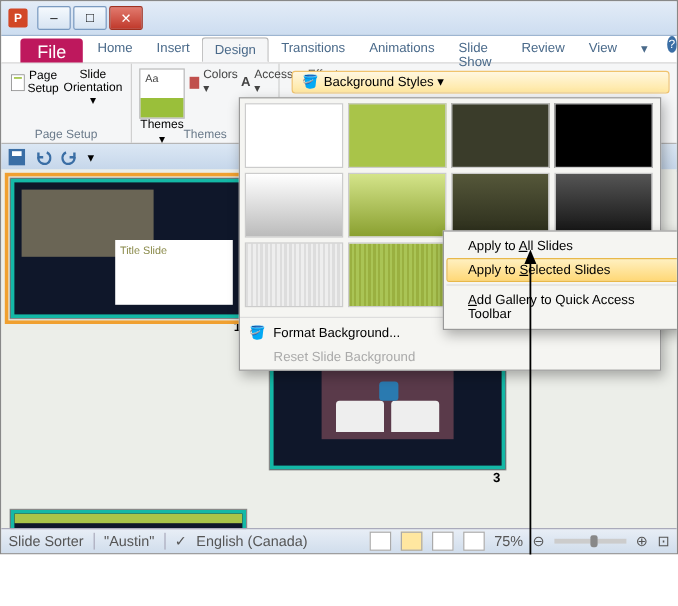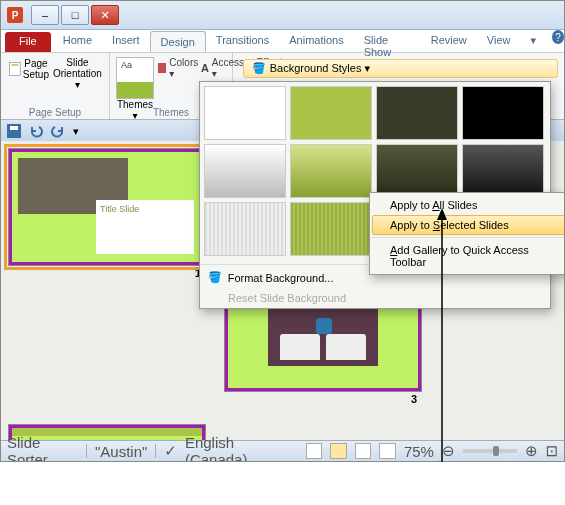--- a/index.html
+++ b/index.html
@@ -4,51 +4,51 @@
 <style>
 body{margin:0;font-family:"Segoe UI",Tahoma,sans-serif;font-size:11px;background:#fff;color:#000}
 .frame{border:1px solid #888;width:563px;height:460px;position:relative;background:#e8e8e8;overflow:hidden}
 .titlebar{height:28px;background:linear-gradient(#e3ecf7,#cdddf0);display:flex;align-items:center;border-bottom:1px solid #9db5d1}
 .appicon{width:16px;height:16px;background:#d24726;margin:0 6px;border-radius:2px;display:flex;align-items:center;justify-content:center;color:#fff;font-size:10px;font-weight:bold}
 .titletext{flex:1;text-align:center;color:#4a6a8a;font-size:12px}
 .winbtns{display:flex;margin-right:4px}
 .winbtn{width:26px;height:18px;border:1px solid #7a9ac0;background:linear-gradient(#f5f9fd,#d7e4f2);margin-left:2px;display:flex;align-items:center;justify-content:center;border-radius:2px}
 .winbtn.cl{background:linear-gradient(#e27a6e,#c0392b);border-color:#a03020}
 .menubar{height:22px;background:#fff;display:flex;align-items:stretch;border-bottom:1px solid #ccc}
-.filetab{background:#b91c1c;color:#fff;padding:3px 14px;font-size:11px;border-top-left-radius:3px;border-top-right-radius:3px;margin:2px 2px 0 4px}
+.filetab{background:#be185d;color:#fff;padding:3px 14px;font-size:15px;border-top-left-radius:3px;border-top-right-radius:3px;margin:2px 2px 0 16px}
 .mtab{padding:4px 10px 3px;color:#4a6a8a;cursor:default}
 .mtab.act{background:#f5f6f7;border:1px solid #b5b5b5;border-bottom:1px solid #f5f6f7;border-radius:3px 3px 0 0;margin-top:1px}
 .ribbon{height:66px;background:#f5f6f7;border-bottom:1px solid #b5b5b5;display:flex}
 .rgrp{border-right:1px solid #d0d0d0;padding:2px 6px;display:flex;flex-direction:column;position:relative}
 .rgrp-label{position:absolute;bottom:1px;left:0;right:0;text-align:center;font-size:10px;color:#6a7a8a}
 .rgrp-content{display:flex;flex:1;align-items:flex-start;gap:4px}
 .bigbtn{display:flex;align-items:center;width:42px;padding-top:2px}
 .bigbtn .ic{width:28px;height:24px;display:flex;align-items:center;justify-content:center}
 .bigbtn .lbl{font-size:10px;text-align:center;line-height:11px}
 .themeswatch{width:36px;height:40px;border:1px solid #bbb;background:linear-gradient(#fff 60%,#9abf3a 60%);position:relative;margin-top:2px}
 .themeswatch::after{content:"Aa";position:absolute;top:2px;left:4px;font-size:9px;color:#444}
 .smallstack{display:flex;flex-direction:row;gap:1px;margin-top:2px}
 .smallrow{display:flex;align-items:center;font-size:10px;color:#444;gap:3px}
 .colorsq{width:10px;height:10px}
 .bgdrop{border:1px solid #f0c36d;background:linear-gradient(#fff7e0,#ffe7a0);padding:2px 8px;border-radius:3px;font-size:11px;display:inline-flex;align-items:center;gap:4px;margin:4px 0 0 4px}
 .qat{height:22px;background:linear-gradient(#dbe7f4,#c5d6ea);display:flex;align-items:center;padding:0 6px;gap:8px;border-bottom:1px solid #9db5d1}
 .qatic{width:14px;height:14px;display:flex;align-items:center;justify-content:center}
 .workspace{position:absolute;top:140px;left:0;right:0;bottom:20px;background:#eceee9;overflow:hidden;padding:8px}
 .slides{display:flex;flex-wrap:wrap;gap:20px}
 .slidewrap{display:flex;flex-direction:column;align-items:flex-end}
-.slide{width:190px;height:110px;border:3px solid #a21caf;background:#bef264;box-shadow:0 0 0 1px #888;position:relative;overflow:hidden}
+.slide{width:190px;height:110px;border:3px solid #14b8a6;background:#0f172a;box-shadow:0 0 0 1px #888;position:relative;overflow:hidden}
 .slide.sel{outline:3px solid #f0a030;outline-offset:2px}
 .slide1-dark{position:absolute;top:6px;left:6px;width:110px;height:56px;background:#6a6555}
 .slide1-white{position:absolute;bottom:8px;right:8px;width:90px;height:46px;background:#fff;padding:4px;font-size:9px;color:#8a8a4a}
 .slide-green-bar{position:absolute;top:0;left:0;right:0;height:8px;background:#a9c449}
 .slide2-txt{position:absolute;top:20px;left:18px;font-size:10px;color:#7a7a3a}
 .photo{position:absolute;top:18px;left:40px;width:110px;height:70px;background:#5a3a4a}
 .bed{position:absolute;bottom:6px;width:40px;height:26px;background:#eee;border-radius:3px 3px 0 0}
 .slidenum{font-size:11px;font-weight:bold;margin-top:2px;padding-right:4px}
-.statusbar{position:absolute;bottom:0;left:0;right:0;height:20px;background:linear-gradient(#e8eef6,#d0ddec);border-top:1px solid #aab;display:flex;align-items:center;font-size:15px;color:#555;padding:0 6px;gap:8px}
+.statusbar{position:absolute;bottom:0;left:0;right:0;height:20px;background:linear-gradient(#e8eef6,#d0ddec);border-top:1px solid #aab;display:flex;align-items:center;font-size:12px;color:#555;padding:0 6px;gap:8px}
 .statusbar .spacer{flex:1}
 .viewbtn{width:16px;height:14px;border:1px solid #aaa;background:#fff}
 .zoomslider{width:60px;height:4px;background:#ccc;position:relative}
 .zoomslider::after{content:"";position:absolute;left:30px;top:-3px;width:6px;height:10px;background:#888;border-radius:2px}
 
 .gallery{position:absolute;top:80px;left:198px;width:350px;background:#f5f5f2;border:1px solid #999;box-shadow:2px 4px 10px rgba(0,0,0,0.3);z-index:10}
 .gal-grid{display:flex;flex-wrap:wrap;padding:4px;gap:4px}
 .swatch{width:80px;height:52px;border:1px solid #ccc}
 .swatch.sel{border:2px solid #f0a030}
 .gal-sep{border-top:1px solid #ddd;margin:2px 0}

